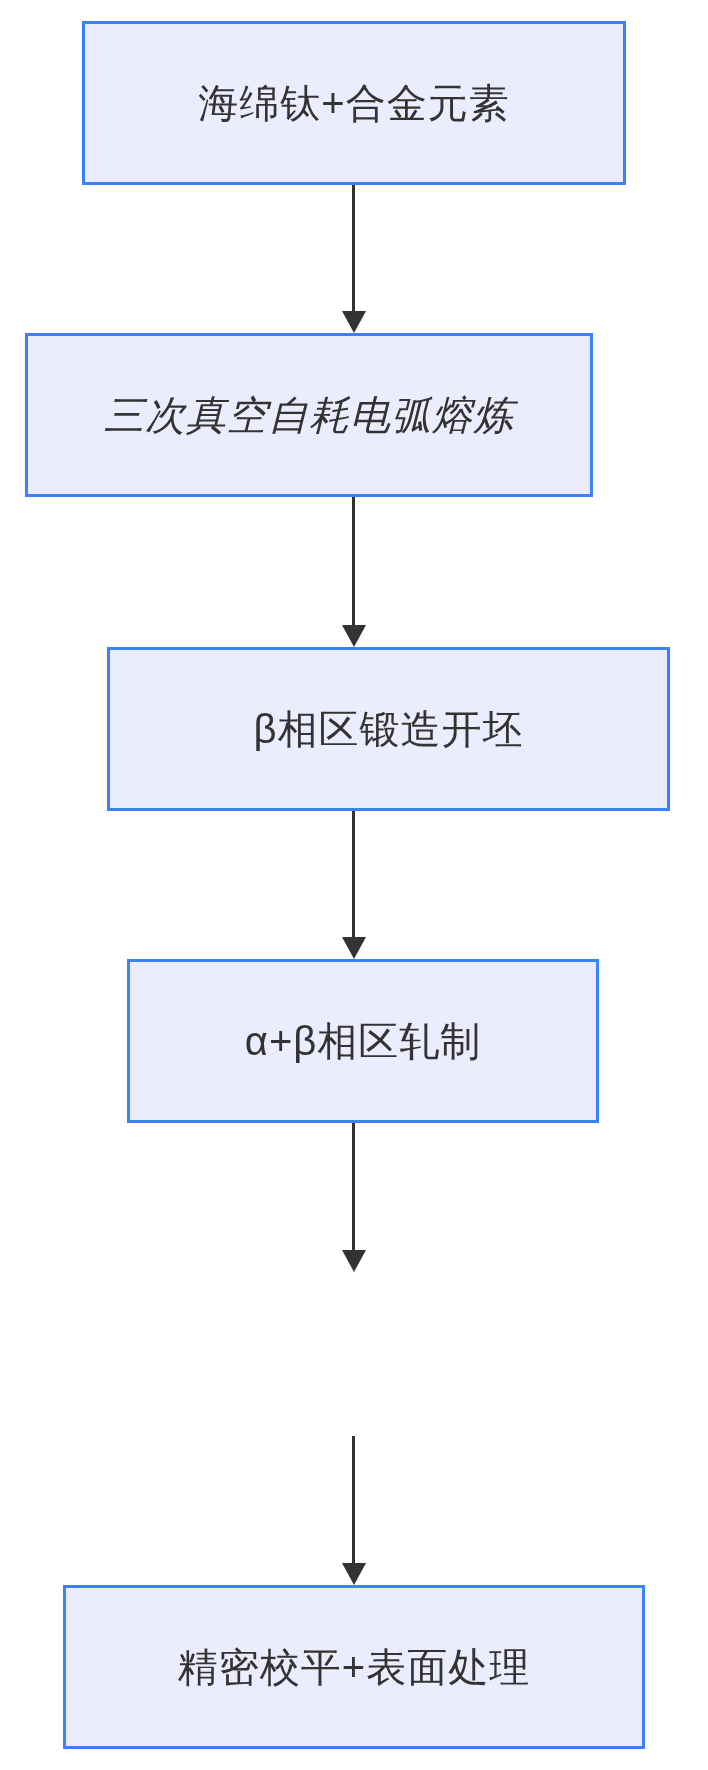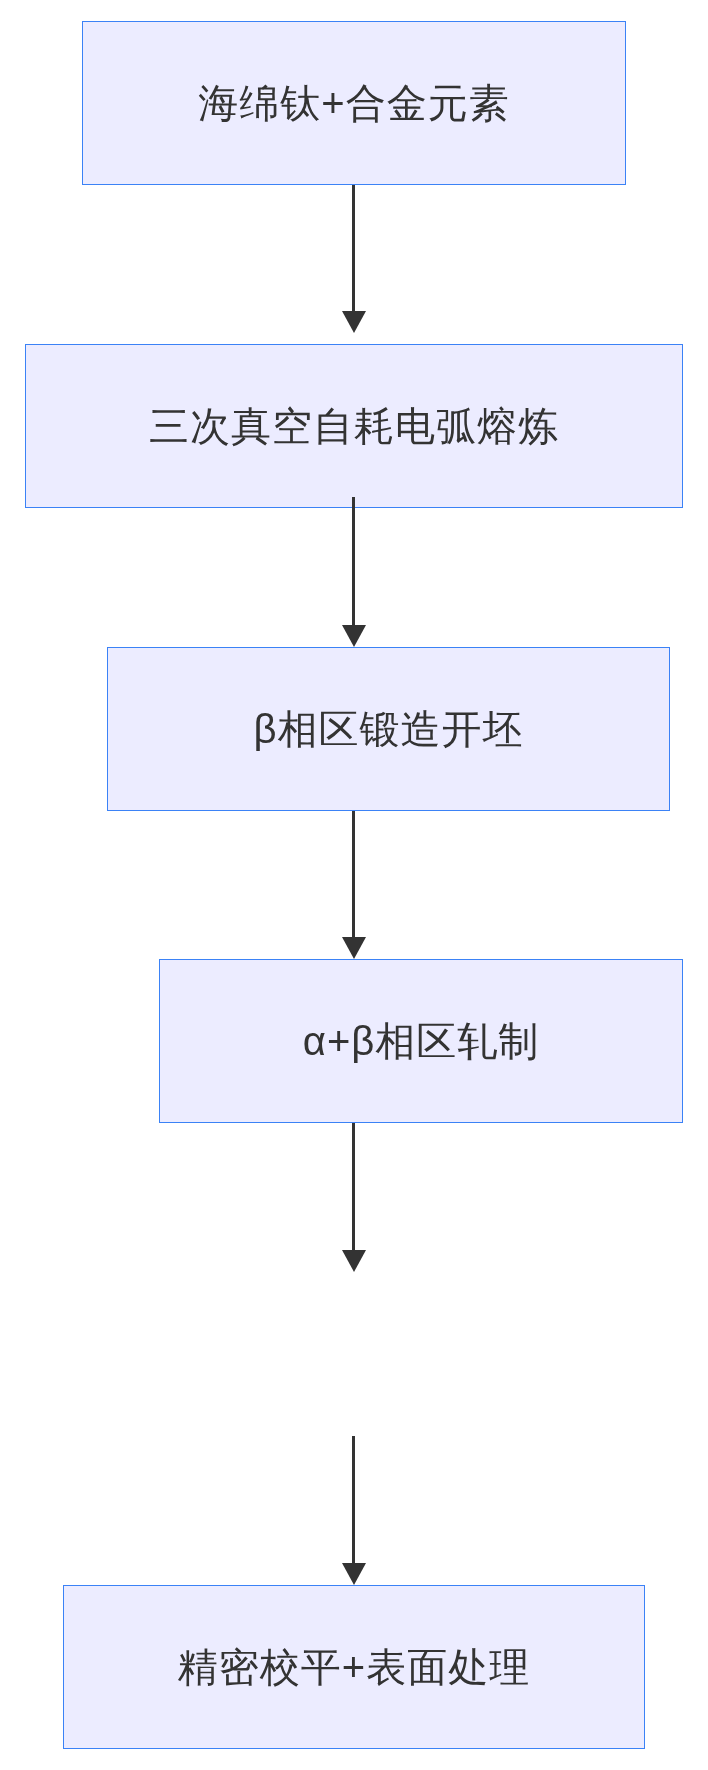--- a/index.html
+++ b/index.html
@@ -13,36 +13,36 @@
     height: 1770px;
     background: #ffffff;
     overflow: hidden;
     font-family: "Liberation Sans", "DejaVu Sans", sans-serif;
   }
   .node {
     position: absolute;
     box-sizing: border-box;
     height: 164px;
     background: #ECECFF;
-    border: 1px solid #3b82f6;
+    border: 3px solid #3b82f6;
     display: flex;
     align-items: center;
     justify-content: center;
   }
   .node span {
     color: #333333;
     font-size: 40px;
     font-weight: 400;
     letter-spacing: 1px;
     white-space: nowrap;
   }
   .n1 { top: 21px;   left: 82px;  width: 544px; }
-  .n2 { top: 344px;  left: 25px;  width: 658px; }
+  .n2 { top: 333px;  left: 25px;  width: 568px; font-style: italic; }
   .n3 { top: 647px;  left: 107px; width: 563px; }
-  .n4 { top: 959px;  left: 127px; width: 524px; margin-left: 32px; }
+  .n4 { top: 959px;  left: 127px; width: 472px; }
   .n5 { top: 1272px; left: 82px;  width: 544px; }
   .n6 { top: 1585px; left: 63px;  width: 582px; }
 
   .arrow {
     position: absolute;
     left: 342px;
     width: 24px;
   }
   .a1 { top: 185px;  height: 148px; }
   .a2 { top: 497px;  height: 150px; }

